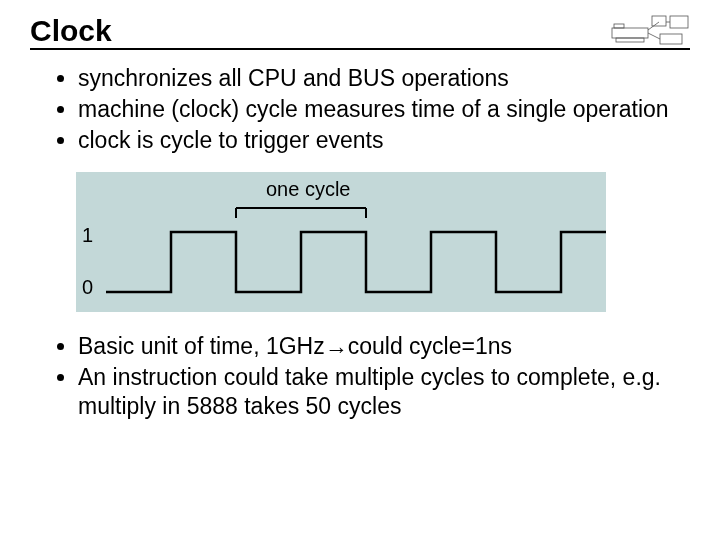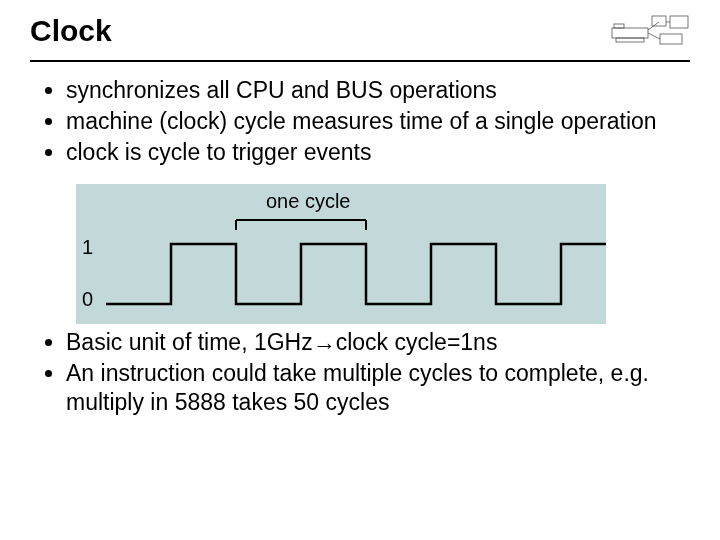--- a/index.html
+++ b/index.html
@@ -14,43 +14,43 @@
   .slide {
     box-sizing: border-box;
     padding: 14px 30px 20px 30px;
     position: relative;
   }
   .header-row {
     display: flex;
     align-items: flex-end;
     justify-content: space-between;
     border-bottom: 2.5px solid #000;
-    padding-bottom: 12px;
+    padding-bottom: 0;
     margin-bottom: 14px;
   }
   .title {
     font-size: 30px;
     font-weight: bold;
   }
   .corner-art {
     width: 80px;
     height: 34px;
     position: relative;
   }
   .corner-art svg { width: 100%; height: 100%; }
   ul.bullets {
     list-style: disc;
     margin: 0 0 0 10px;
     padding-left: 26px;
     font-size: 23px;
     line-height: 1.25;
   }
-  ul.bullets li { margin: 2px 0; }
+  ul.bullets li { margin: 2px 12px; }
   .diagram-wrap {
-    margin: 18px 0 4px 46px;
+    margin: 18px 0 20px 46px;
     width: 530px;
     height: 140px;
     background: #c3d8d8;
     position: relative;
   }
   .diagram-wrap svg { display:block; }
   .onecycle {
     position: absolute;
     top: 6px;
     left: 190px;
@@ -125,17 +125,17 @@
           355,120 355,60
           420,60 420,120
           485,120 485,60
           530,60
         "></polyline>
       </g>
     </svg>
   </div>
 
   <ul class="bullets">
-    <li>Basic unit of time, 1GHz→clock cycle=1ns</li>
+    <li>Basic unit of time, 1GHz→could cycle=1ns</li>
     <li>An instruction could take multiple cycles to complete, e.g. multiply in 5888 takes 50 cycles</li>
   </ul>
 
 </div>
 
 </body></html>

